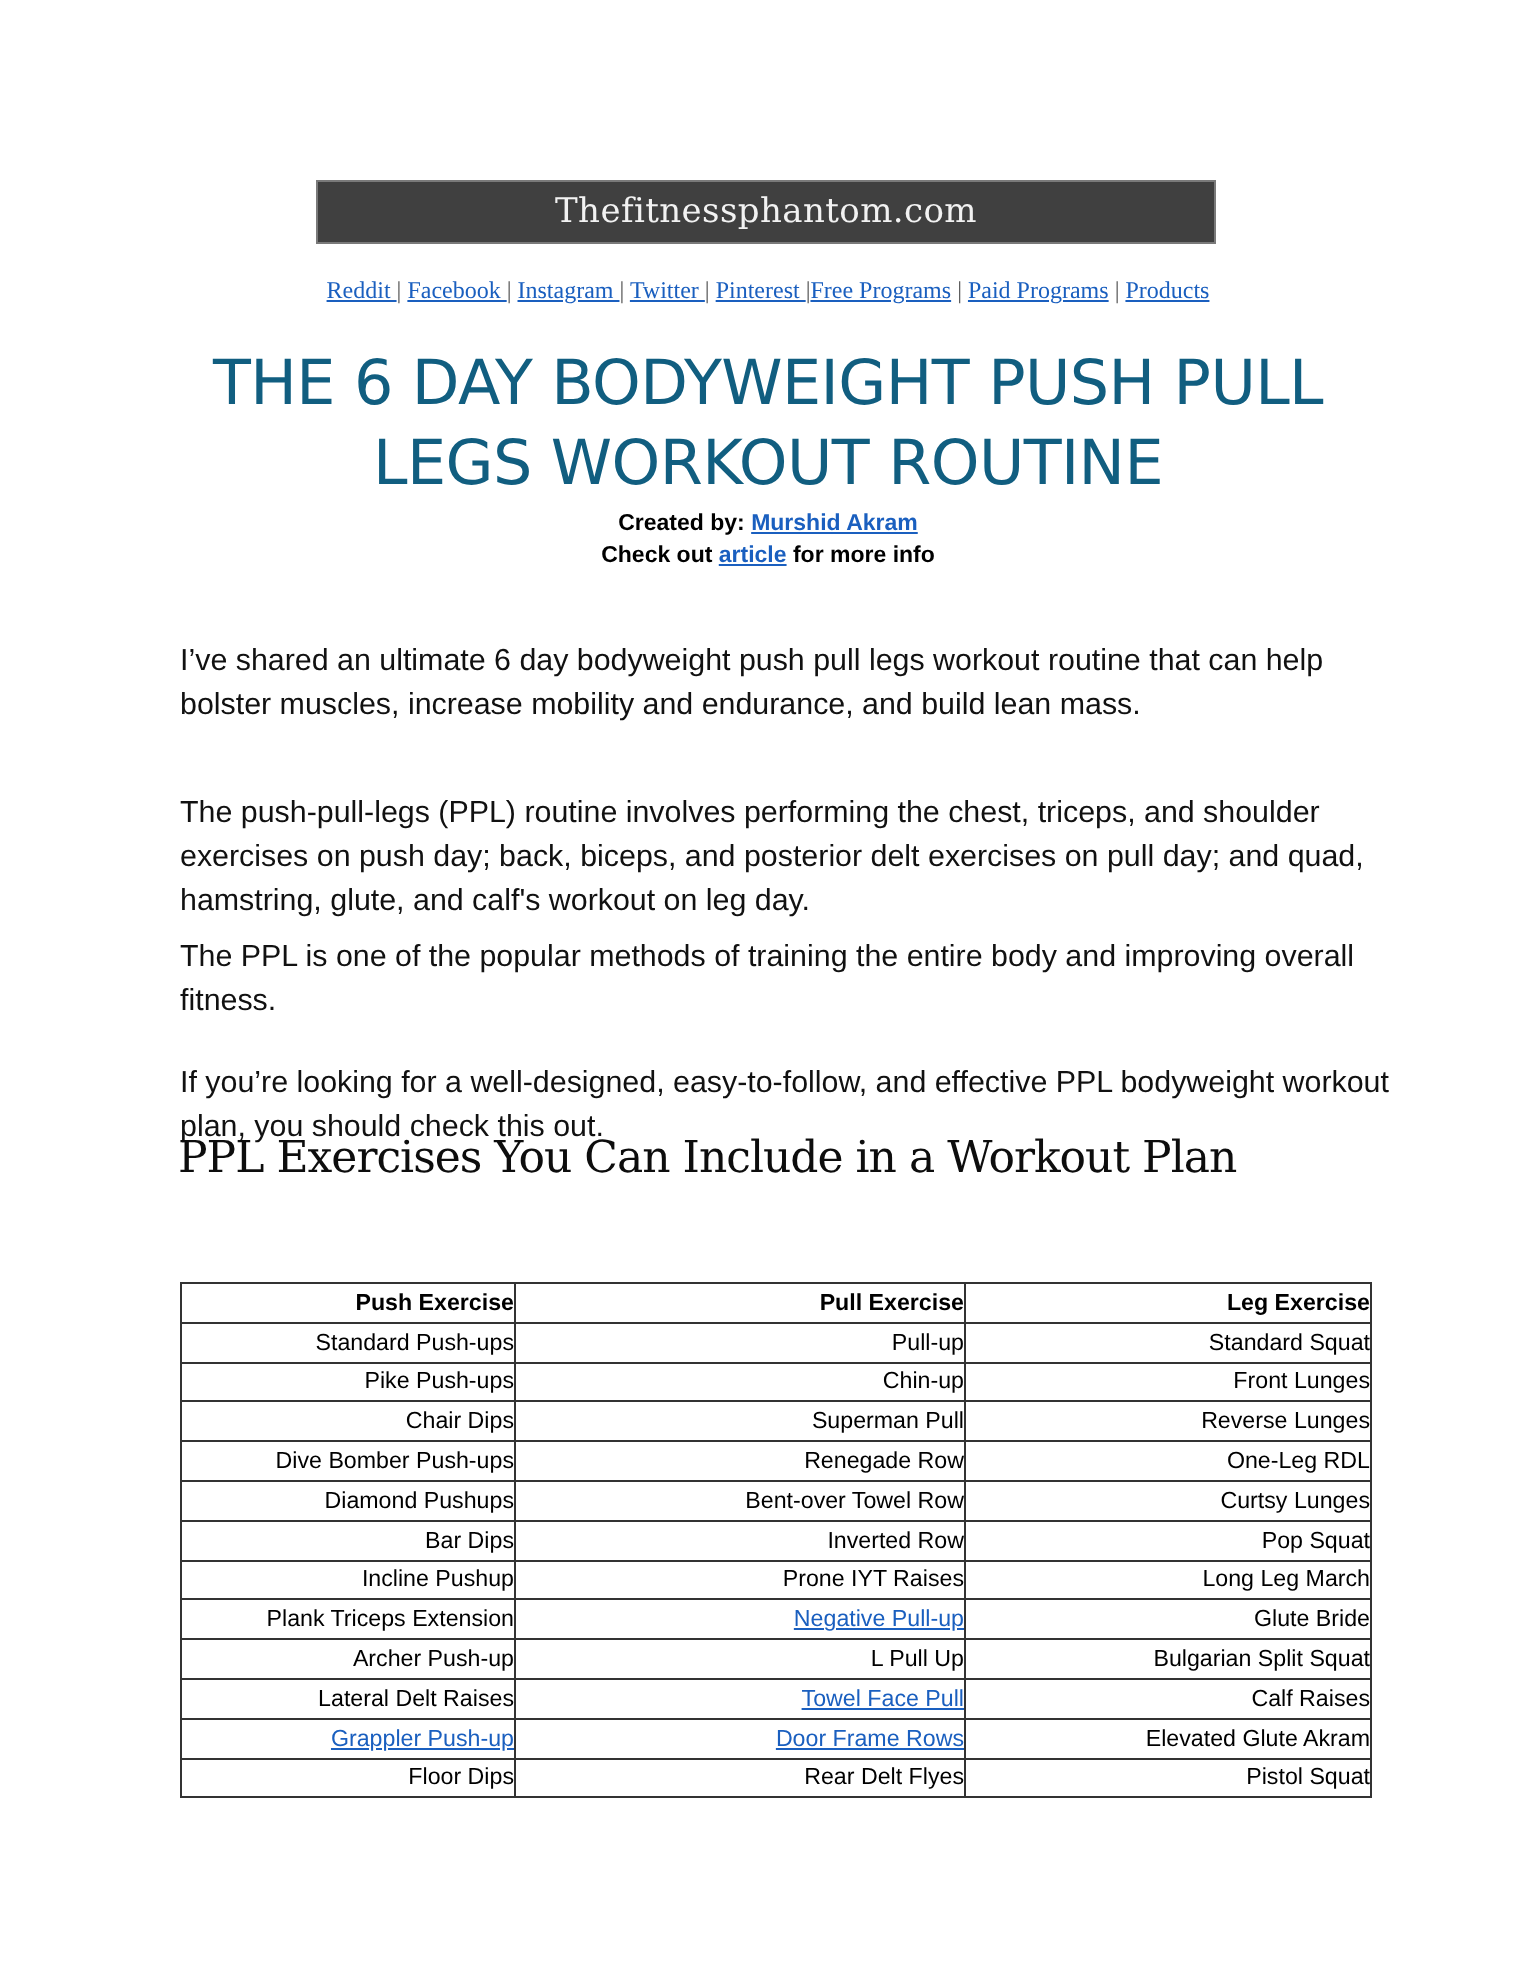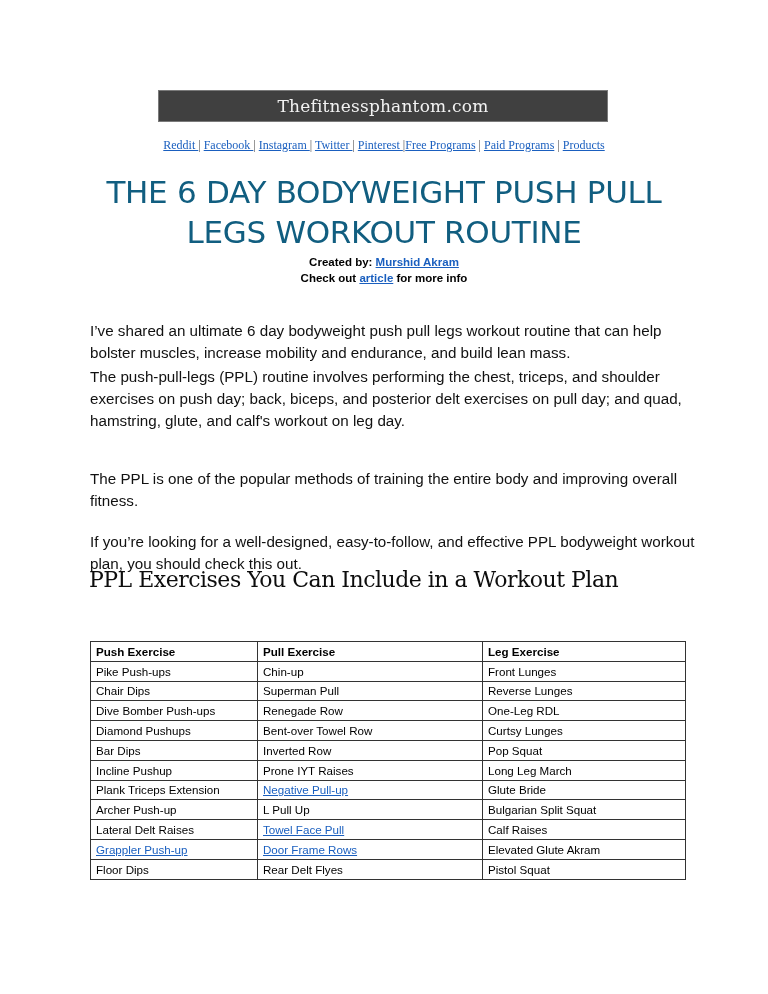--- a/index.html
+++ b/index.html
@@ -20,21 +20,21 @@
             font-family: "Liberation Sans", sans-serif; font-weight: bold; font-size: 11.5px; line-height: 16px; }
   .credit a { color: #1a5fbf; text-decoration: underline; cursor: pointer; }
   .body-text { position: absolute; left: 90px; width: 605px; font-family: "Liberation Sans", sans-serif;
                font-size: 15.2px; line-height: 22px; margin: 0; color: #111; }
   .h2 { position: absolute; left: 89px; top: 560px; width: 610px; margin: 0;
         font-family: "DejaVu Serif", serif; font-weight: normal; font-size: 22px; line-height: 40px;
         letter-spacing: -0.5px; color: #0d0d0d; }
   table.ex { position: absolute; left: 90px; top: 641px; width: 596px; border-collapse: collapse;
              font-family: "Liberation Sans", sans-serif; font-size: 11.6px; }
   table.ex td, table.ex th { border: 1px solid #333; height: 18.8px; padding: 0 0 0 5px;
-             text-align: left; vertical-align: middle; white-space: nowrap; margin-left: 20px; }
+             text-align: right; vertical-align: middle; white-space: nowrap; margin-left: 20px; }
   table.ex th { font-weight: bold; }
   table.ex td.c1, table.ex th.c1 { width: 161px; }
   table.ex td.c2, table.ex th.c2 { width: 219px; }
   table.ex a { color: #1a5fbf; text-decoration: underline; cursor: pointer; }
 </style>
 </head>
 <body>
 
 <div class="banner">
   <span>Thefitnessphantom.com</span>
@@ -56,35 +56,40 @@
   <div>THE 6 DAY BODYWEIGHT PUSH PULL</div>
   <div>LEGS WORKOUT ROUTINE</div>
 </div>
 
 <div class="credit">
   <div><span>Created by: </span><a>Murshid Akram</a></div>
   <div><span>Check out </span><a>article</a><span> for more info</span></div>
 </div>
 
 <p class="body-text" style="top:320px;">I’ve shared an ultimate 6 day bodyweight push pull legs workout routine that can help bolster muscles, increase mobility and endurance, and build lean mass.</p>
-<p class="body-text" style="top:366px;">The push-pull-legs (PPL) routine involves performing the chest, triceps, and shoulder exercises on push day; back, biceps, and posterior delt exercises on pull day; and quad, hamstring, glute, and calf's workout on leg day.</p>
+<p class="body-text" style="top:396px;">The push-pull-legs (PPL) routine involves performing the chest, triceps, and shoulder exercises on push day; back, biceps, and posterior delt exercises on pull day; and quad, hamstring, glute, and calf's workout on leg day.</p>
 <p class="body-text" style="top:468px;">The PPL is one of the popular methods of training the entire body and improving overall fitness.</p>
 <p class="body-text" style="top:531px;">If you’re looking for a well-designed, easy-to-follow, and effective PPL bodyweight workout plan, you should check this out.</p>
 
 <h2 class="h2">PPL Exercises You Can Include in a Workout Plan</h2>
 
 <table class="ex">
   <thead>
     <tr>
       <th class="c1">Push Exercise</th>
       <th class="c2">Pull Exercise</th>
       <th>Leg Exercise</th>
     </tr>
   </thead>
   <tbody>
+    <tr>
+      <td class="c1">Standard Push-ups</td>
+      <td class="c2">Pull-up</td>
+      <td>Standard Squat</td>
+    </tr>
     <tr>
       <td class="c1">Pike Push-ups</td>
       <td class="c2">Chin-up</td>
       <td>Front Lunges</td>
     </tr>
     <tr>
       <td class="c1">Chair Dips</td>
       <td class="c2">Superman Pull</td>
       <td>Reverse Lunges</td>
     </tr>

